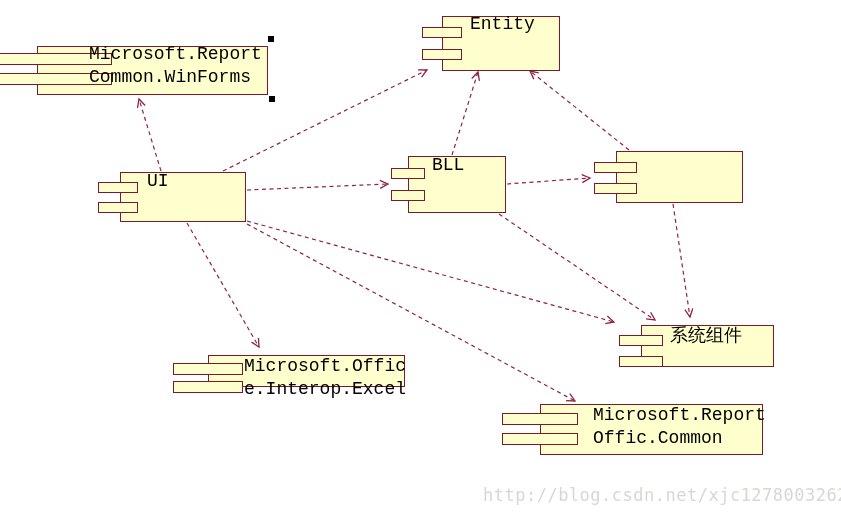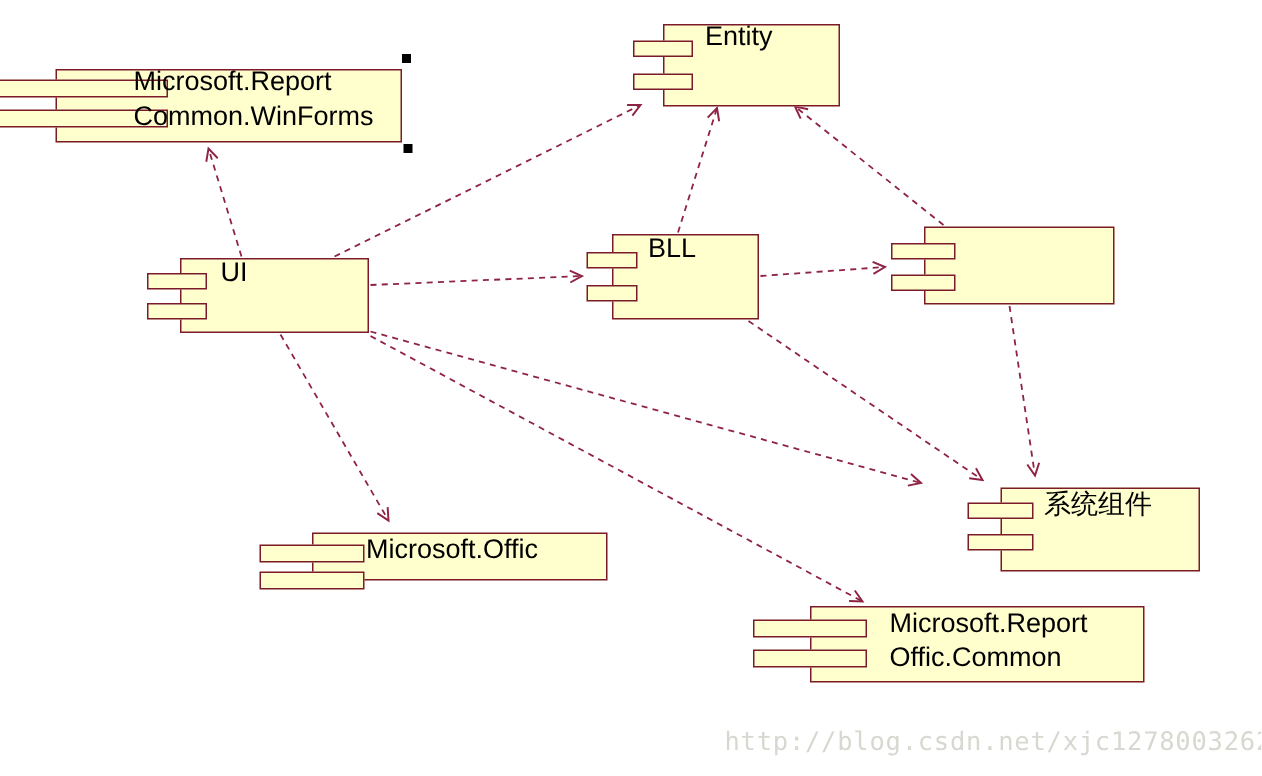--- a/index.html
+++ b/index.html
@@ -2,21 +2,21 @@
 <html><head>
 <meta charset="utf-8">
 <style>
   html,body { margin:0; padding:0; background:#ffffff; }
   #canvas {
     position:relative; width:841px; height:517px; overflow:hidden;
     background:#ffffff;
     font-family:"Liberation Sans", sans-serif;
   }
   
-  .comp { position:absolute; }
+  .comp { position:absolute;font-family:Liberation Mono, monospace; }
   .comp-box {
     position:absolute; left:0; top:0; right:0; bottom:0;
     background:#FFFFCE; border:1.5px solid #7B1A2B;
     box-sizing:border-box;
   }
   .comp-bar {
     position:absolute; background:#FFFFCE; border:1.5px solid #7B1A2B;
     box-sizing:border-box; height:11px;
   }
   .comp-title {
@@ -43,21 +43,21 @@
   .c-bll { left:408px; top:156px; width:98px;  height:57px; }
   .c-bll .b1 { left:-17px; top:12px; width:34px; }
   .c-bll .b2 { left:-17px; top:34px; width:34px; }
   .c-bll .comp-title { padding-left:24px; top:-2px; }
 
   .c-dal { left:616px; top:151px; width:127px; height:52px; }
   .c-dal .b1 { left:-22px; top:11px; width:43px; }
   .c-dal .b2 { left:-22px; top:32px; width:43px; }
   .c-dal .comp-title { padding-left:29px; top:-4px; }
 
-  .c-sys { left:667px; top:325px; width:133px; height:56px; }
+  .c-sys { left:641px; top:325px; width:133px; height:42px; }
   .c-sys .b1 { left:-22px; top:10px; width:44px; }
   .c-sys .b2 { left:-22px; top:31px; width:44px; }
   .c-sys .comp-title { padding-left:29px; top:0px; }
 
   .c-excel { left:208px; top:355px; width:197px; height:32px; }
   .c-excel .b1 { left:-35px; top:8px;  width:70px; height:12px; }
   .c-excel .b2 { left:-35px; top:26px; width:70px; height:12px; }
   .c-excel .comp-title { padding-left:36px; top:0px; }
 
   .c-common { left:540px; top:404px; width:223px; height:51px; }
@@ -157,20 +157,21 @@
       <div>系统组件</div>
     </div>
   </div>
 
   <div class="comp c-excel">
     <div class="comp-box"></div>
     <div class="comp-bar b1"></div>
     <div class="comp-bar b2"></div>
     <div class="comp-title">
       <div>Microsoft.Offic</div>
+      <div>e.Interop.Excel</div>
     </div>
   </div>
 
   <div class="comp c-common">
     <div class="comp-box"></div>
     <div class="comp-bar b1"></div>
     <div class="comp-bar b2"></div>
     <div class="comp-title">
       <div>Microsoft.Report</div>
       <div>Offic.Common</div>

